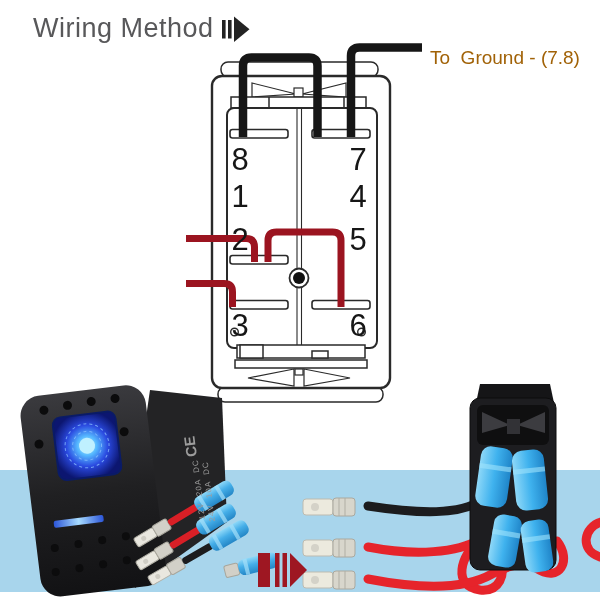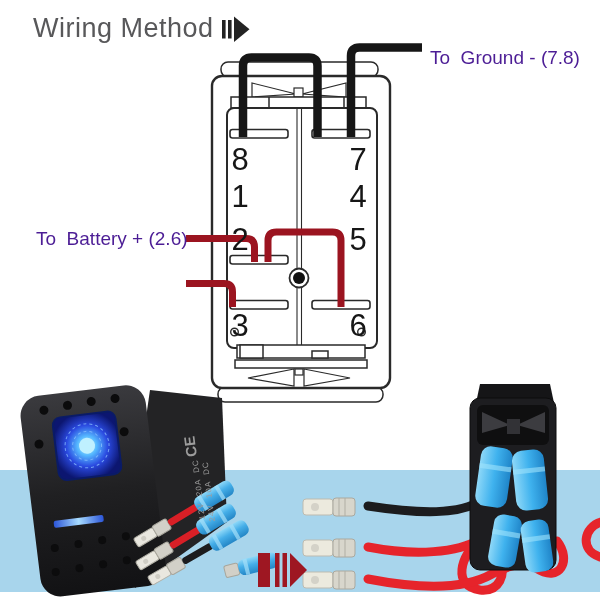--- a/index.html
+++ b/index.html
@@ -7,21 +7,21 @@
     position:relative;width:600px;height:600px;overflow:hidden;background:#ffffff;
     font-family:"Liberation Sans", sans-serif;
   }
   .band{position:absolute;left:0;top:470px;width:600px;height:122px;background:#a8d5ec;}
   .scene{position:absolute;left:0;top:0;}
   .title{
     position:absolute;left:33px;top:13px;font-size:27px;color:#58585a;
     letter-spacing:.5px;white-space:pre;
   }
   .wire-label{
-    position:absolute;font-size:19px;color:#4c1d95;white-space:pre;
+    position:absolute;font-size:19px;color:#a16207;white-space:pre;
   }
   .lbl-ground{left:430px;top:47px;}
   .lbl-battery{left:36px;top:228px;}
   .lbl-outgoing{left:36px;top:271px;}
   .term{
     position:absolute;width:24px;text-align:center;font-size:31px;line-height:32px;color:#161616;
   }
   .tl{left:228px;} .tr{left:346px;}
   .r0{top:144px;} .r1{top:181px;} .r2{top:224px;} .r3{top:310px;}
   .marking{position:absolute;color:#9c9c9c;transform-origin:left top;white-space:pre;}
@@ -256,21 +256,20 @@
       <rect x="258" y="553" width="12" height="34"></rect>
       <rect x="275" y="553" width="4.5" height="34"></rect>
       <rect x="282.5" y="553" width="4.5" height="34"></rect>
       <polygon points="290,553 290,587 307,570"></polygon>
     </g>
   </svg>
 
   <div class="title">Wiring Method</div>
 
   <div class="wire-label lbl-ground">To  Ground - (7.8)</div>
-  <div class="wire-label lbl-battery">To  Battery + (2.6)</div>
 
   <div class="term tl r0">8</div>
   <div class="term tl r1">1</div>
   <div class="term tl r2">2</div>
   <div class="term tl r3">3</div>
   <div class="term tr r0">7</div>
   <div class="term tr r1">4</div>
   <div class="term tr r2">5</div>
   <div class="term tr r3">6</div>
 

